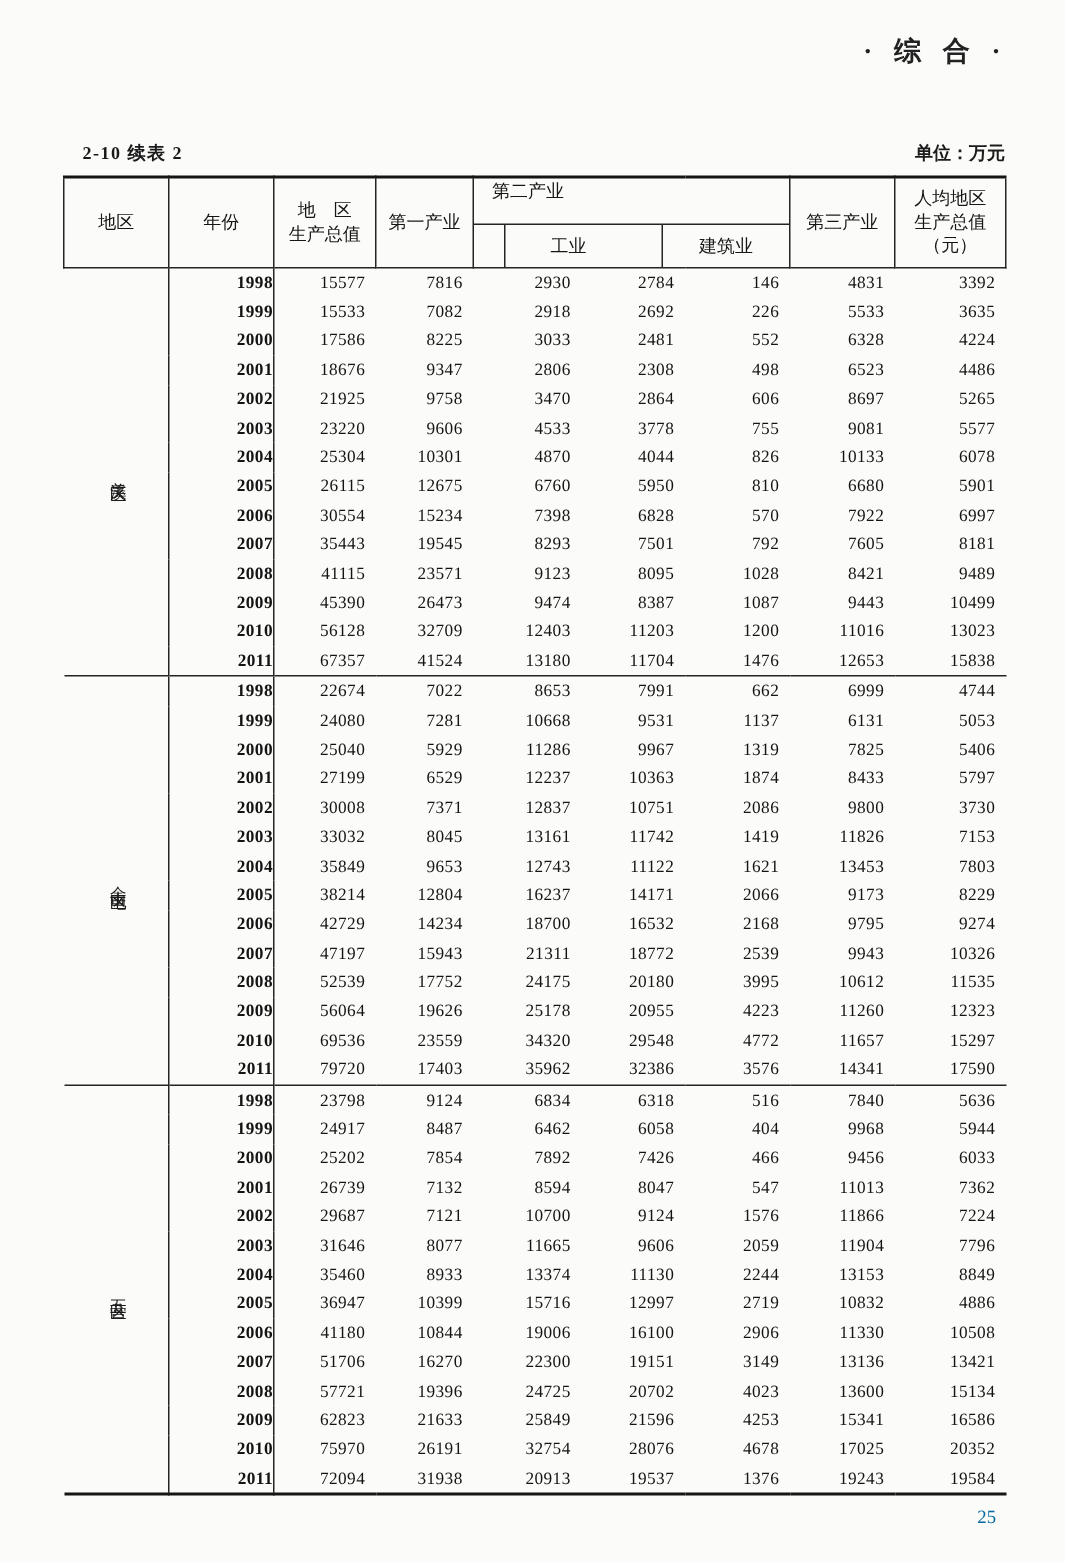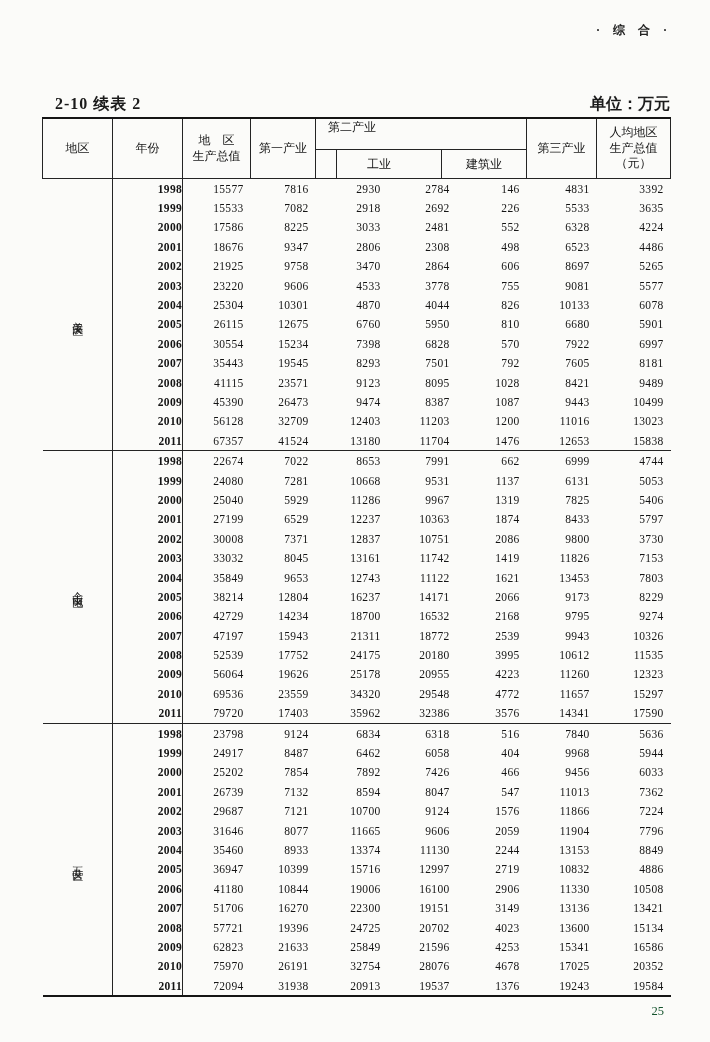--- a/index.html
+++ b/index.html
@@ -7,24 +7,24 @@
     width:710px;height:1042px;
     background:#fbfbf9;
     font-family:"Liberation Serif","DejaVu Serif",serif;
     color:#1b1b1b;
     position:relative;
     overflow:hidden;
   }
   .page{position:absolute;inset:0;}
   .corner-header{
     position:absolute;top:22px;right:38px;
-    font-size:12px;font-weight:bold;letter-spacing:5px;
+    font-size:18px;font-weight:bold;letter-spacing:5px;
     color:#222;
   }
-  .caption-row{position:absolute;top:94px;left:42px;right:40px;height:18px;font-size:16px;}
+  .caption-row{position:absolute;top:94px;left:42px;right:40px;height:18px;font-size:12px;}
   .table-label{position:absolute;left:13px;top:0;font-weight:bold;letter-spacing:1px;}
   .unit-label{position:absolute;right:0;top:0;font-weight:bold;margin-left:40px;}
   table{
     position:absolute;left:42px;top:117px;
     width:628px;border-collapse:collapse;table-layout:fixed;
     border-top:2.5px solid #151515;border-bottom:2.5px solid #151515;
     font-size:11.5px;
   }
   thead tr{height:59px;}
   thead th{
@@ -49,21 +49,21 @@
     vertical-align:middle;
   }
   .vertical-text{
     writing-mode:vertical-rl;text-orientation:upright;
     font-size:11px;letter-spacing:2px;display:inline-block;
     color:#1b1b1b;
   }
   tr.group-start td{border-top:1px solid #242424;}
   .page-number{
     position:absolute;right:46px;top:1004px;
-    font-size:12.5px;color:#14532d;
+    font-size:12.5px;color:#0369a1;
   }
 </style>
 </head>
 <body>
 
 <div class="page">
 
   <div class="corner-header">· 综  合 ·</div>
 
   <div class="caption-row">

